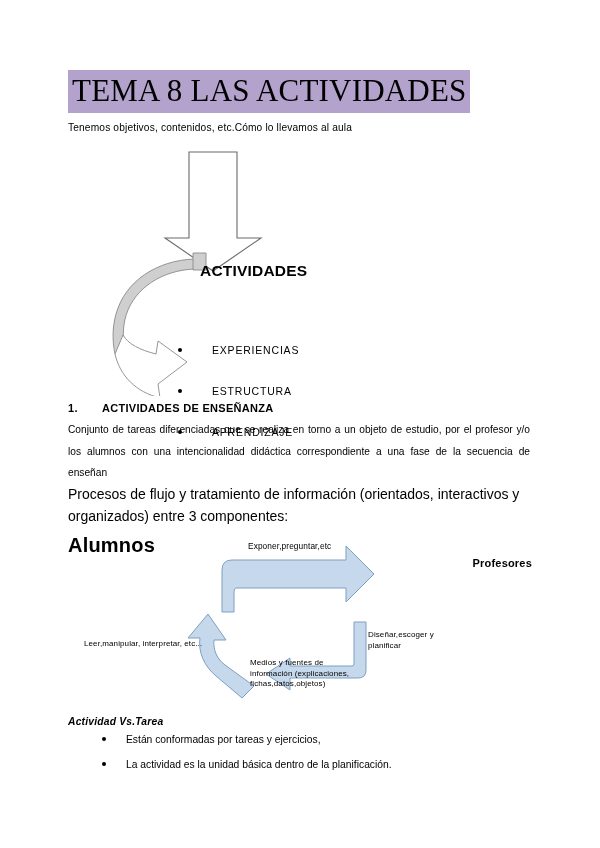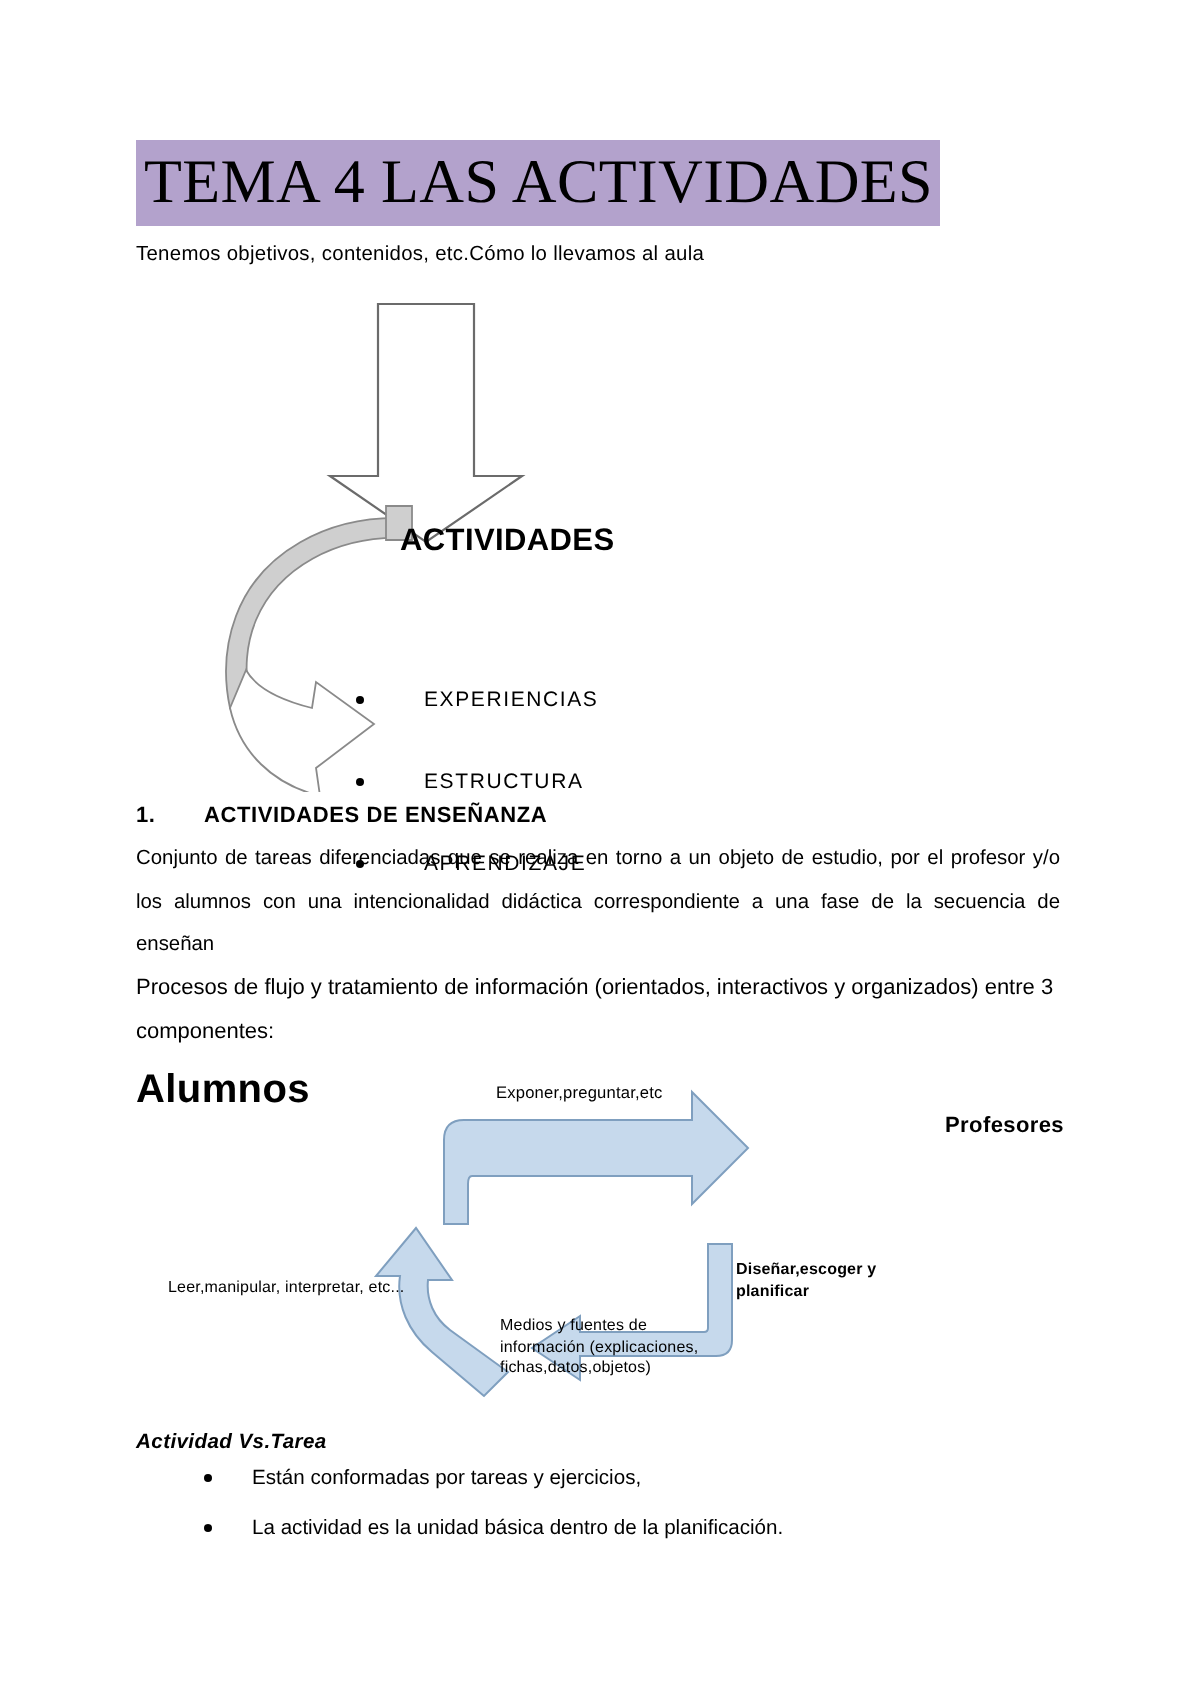--- a/index.html
+++ b/index.html
@@ -113,21 +113,21 @@
     width: 462px;
     font-size: 10.2px;
     line-height: 21.5px;
     text-align: justify;
   }
   .para-2 {
     position: absolute;
     left: 68px;
     top: 484px;
     width: 470px;
-    font-size: 11px;
+    font-size: 14px;
     line-height: 21.5px;
   }
 
   
   .diagram2 {
     position: absolute;
     left: 68px;
     top: 534px;
     width: 464px;
     height: 184px;
@@ -136,21 +136,21 @@
   .d2-lbl { position: absolute; font-size: 8px; line-height: 10.5px; letter-spacing: 0.1px; }
   .lbl-exponer { left: 180px; top: 7px; font-size: 8.3px; }
   .lbl-alumnos {
     left: 148px; top: 70px;
     font-size: 20px; font-weight: bold; letter-spacing: 0.2px;
   }
   .lbl-profesores {
     left: 257px; top: 74px;
     font-size: 11px; font-weight: bold; letter-spacing: 0.2px; text-align: right;
   }
-  .lbl-disenar { left: 300px; top: 96px; width: 96px; font-weight: bold; }
+  .lbl-disenar { left: 300px; top: 96px; width: 96px; }
   .lbl-leer { left: 16px; top: 105px; width: 132px; }
   .lbl-medios { left: 182px; top: 124px; width: 112px; }
 
   
   .sub-head {
     position: absolute;
     left: 68px;
     top: 716px;
     font-size: 10.3px;
     font-weight: bold;
@@ -182,21 +182,21 @@
     border-radius: 50%;
     background: #000;
   }
 </style>
 </head>
 <body>
 
 <div class="page">
 
   <div class="title-wrap">
-    <span class="doc-title">TEMA 4 LAS ACTIVIDADES</span>
+    <span class="doc-title">TEMA 8 LAS ACTIVIDADES</span>
   </div>
 
   <div class="intro">Tenemos objetivos, contenidos, etc.Cómo lo llevamos al aula</div>
 
   <div class="diagram1">
     <svg class="d1-svg" width="464" height="248" viewBox="0 0 464 248">
 
       <polygon points="121,4 169,4 169,90 193,90 145,123 97,90 121,90" fill="#ffffff" stroke="#6b6b6b" stroke-width="1.1"></polygon>
 
       <path d="M133,111 C 96,110 62,128 50,160 C 44,176 44,192 47,206

